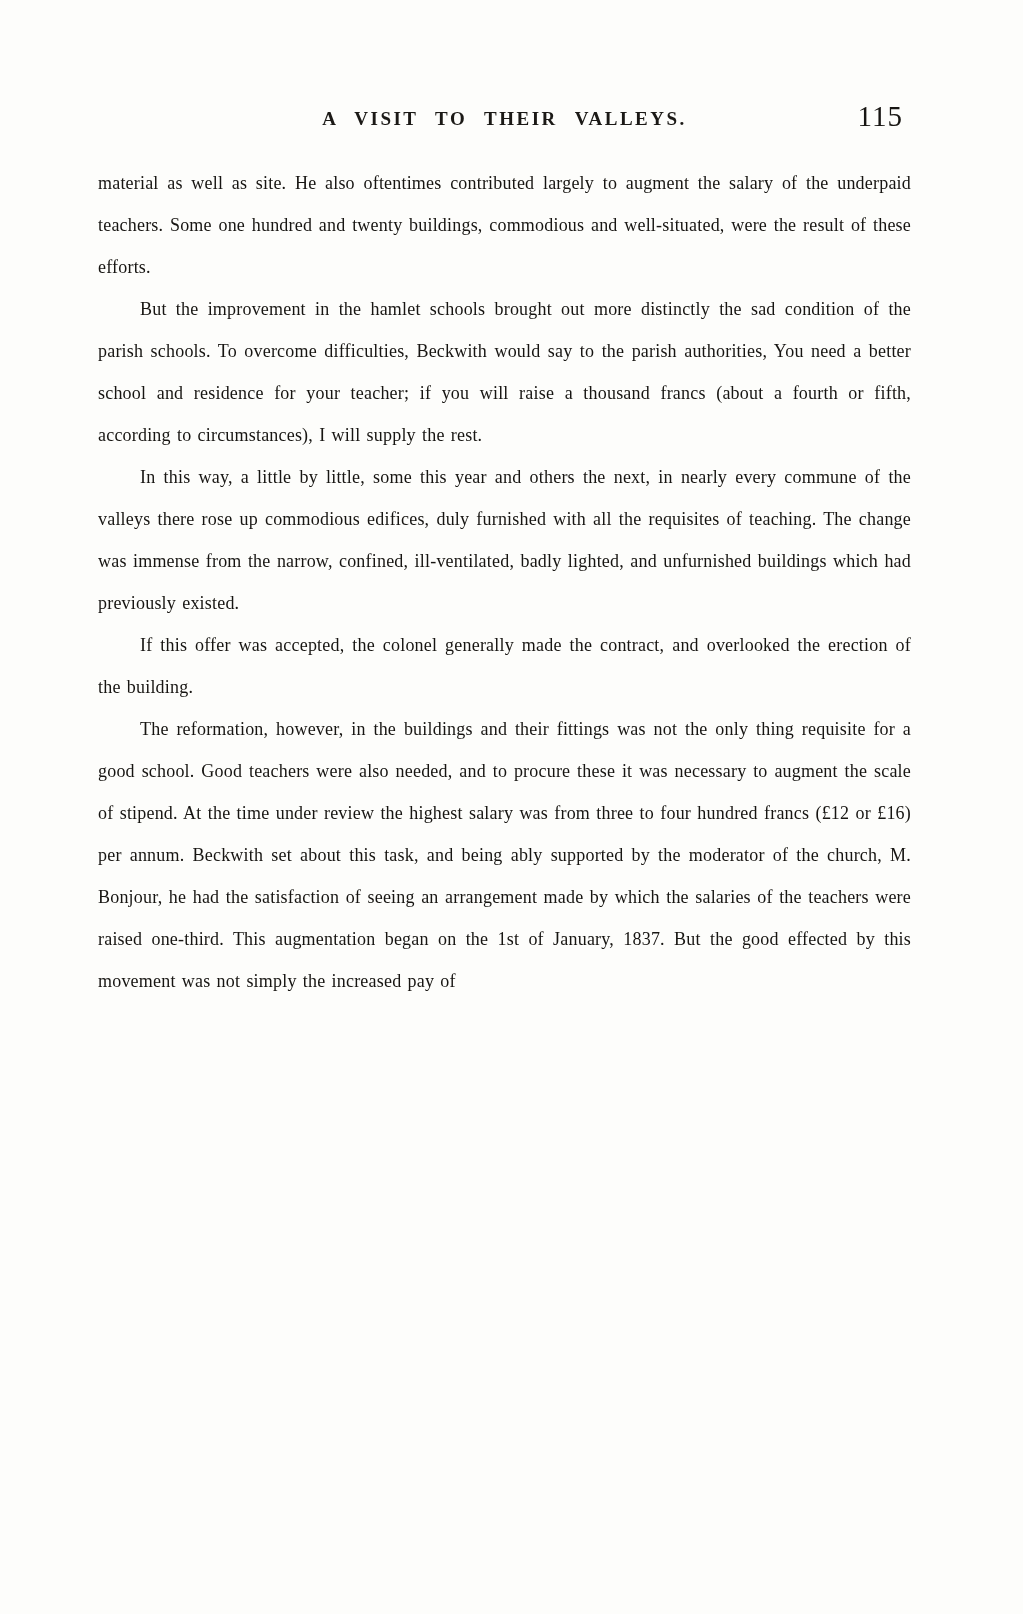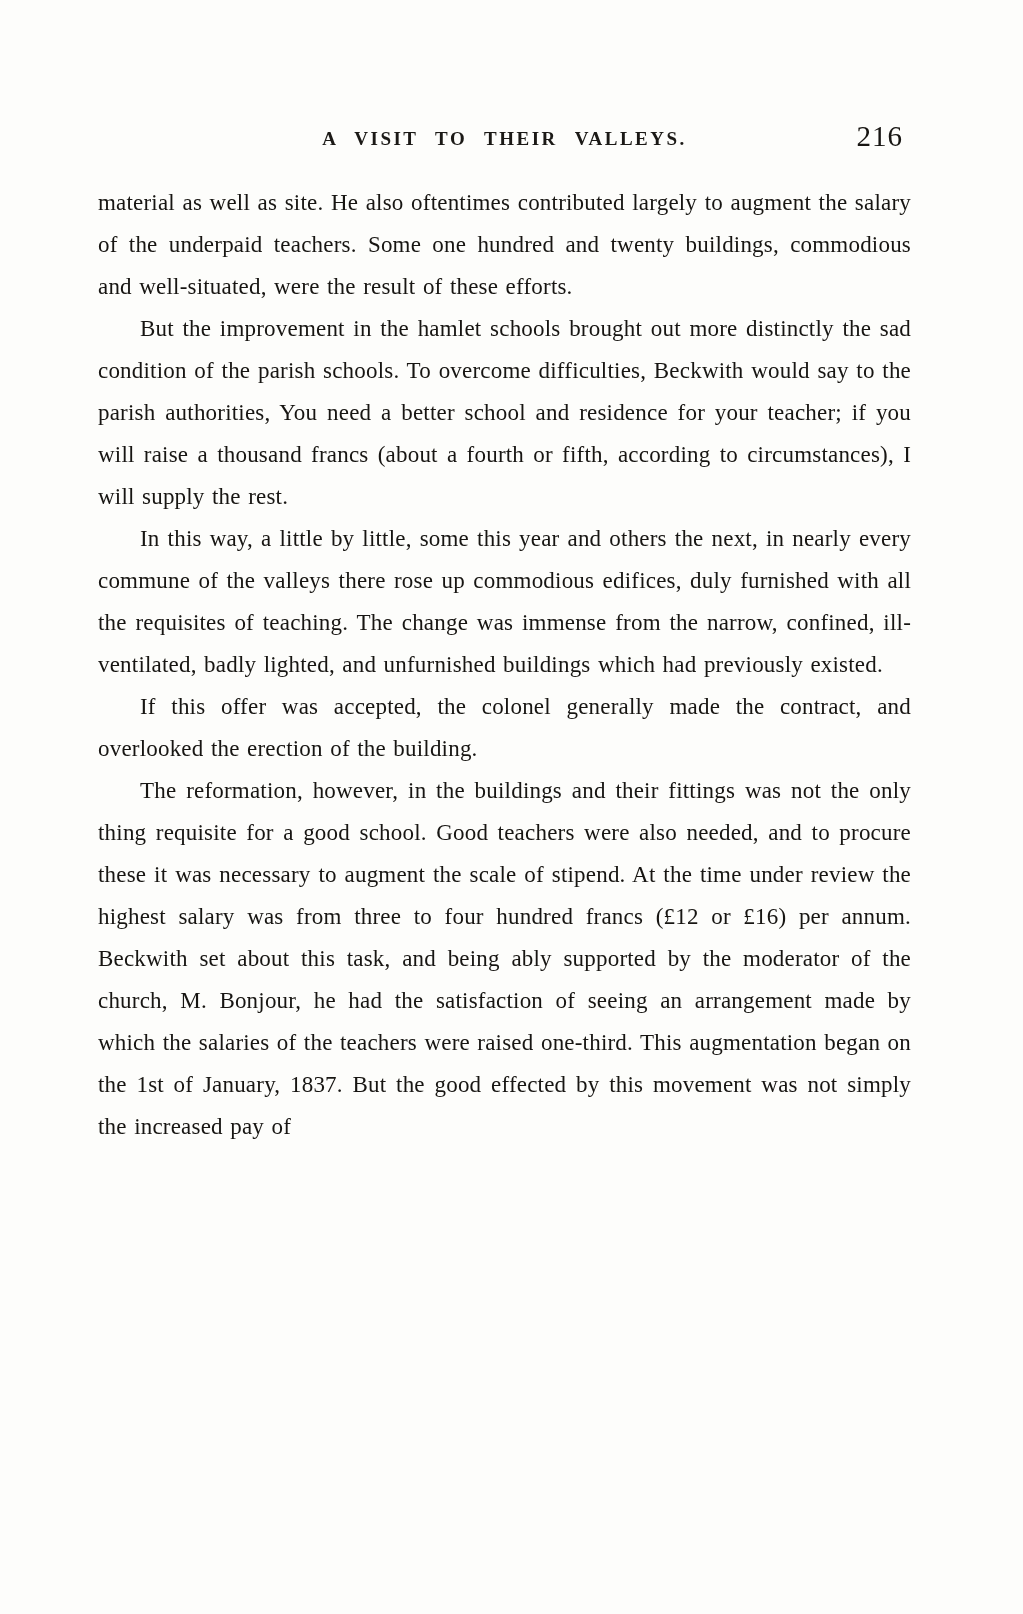--- a/index.html
+++ b/index.html
@@ -23,21 +23,20 @@
     position: absolute;
     top: 100px;
     left: 98px;
     right: 112px;
   }
 
   .page-header {
     position: relative;
     height: 40px;
     margin-bottom: 22px;
-    margin-top: 20px;
   }
 
   .running-title {
     display: block;
     text-align: center;
     font-size: 19px;
     font-weight: bold;
     letter-spacing: 2.5px;
     word-spacing: 10px;
     padding-top: 8px;
@@ -48,41 +47,41 @@
     position: absolute;
     right: 8px;
     top: 0;
     font-size: 29px;
     letter-spacing: 1px;
     color: #171512;
   }
 
   .page-body p {
     text-align: justify;
-    font-size: 23px;
+    font-size: 18px;
     line-height: 42px;
     letter-spacing: 0.2px;
     word-spacing: 1.5px;
     text-indent: 42px;
     color: #171512;
   }
 
   .page-body p.continuation {
     text-indent: 0;
   }
 </style>
 </head>
 <body>
 
 <div class="page">
   <div class="content">
 
     <div class="page-header">
       <span class="running-title">A VISIT TO THEIR VALLEYS.</span>
-      <span class="page-number">216</span>
+      <span class="page-number">115</span>
     </div>
 
     <div class="page-body">
       <p class="continuation">material as well as site. He also oftentimes contributed largely to augment the salary of the underpaid teachers. Some one hundred and twenty buildings, commodious and well-situated, were the result of these efforts.</p>
       <p>But the improvement in the hamlet schools brought out more distinctly the sad condition of the parish schools. To overcome difficulties, Beckwith would say to the parish authorities, You need a better school and residence for your teacher; if you will raise a thousand francs (about a fourth or fifth, according to circumstances), I will supply the rest.</p>
       <p>In this way, a little by little, some this year and others the next, in nearly every commune of the valleys there rose up commodious edifices, duly furnished with all the requisites of teaching. The change was immense from the narrow, confined, ill-ventilated, badly lighted, and unfurnished buildings which had previously existed.</p>
       <p>If this offer was accepted, the colonel generally made the contract, and overlooked the erection of the building.</p>
       <p>The reformation, however, in the buildings and their fittings was not the only thing requisite for a good school. Good teachers were also needed, and to procure these it was necessary to augment the scale of stipend. At the time under review the highest salary was from three to four hundred francs (£12 or £16) per annum. Beckwith set about this task, and being ably supported by the moderator of the church, M. Bonjour, he had the satisfaction of seeing an arrangement made by which the salaries of the teachers were raised one-third. This augmentation began on the 1st of January, 1837. But the good effected by this movement was not simply the increased pay of</p>
     </div>
 

